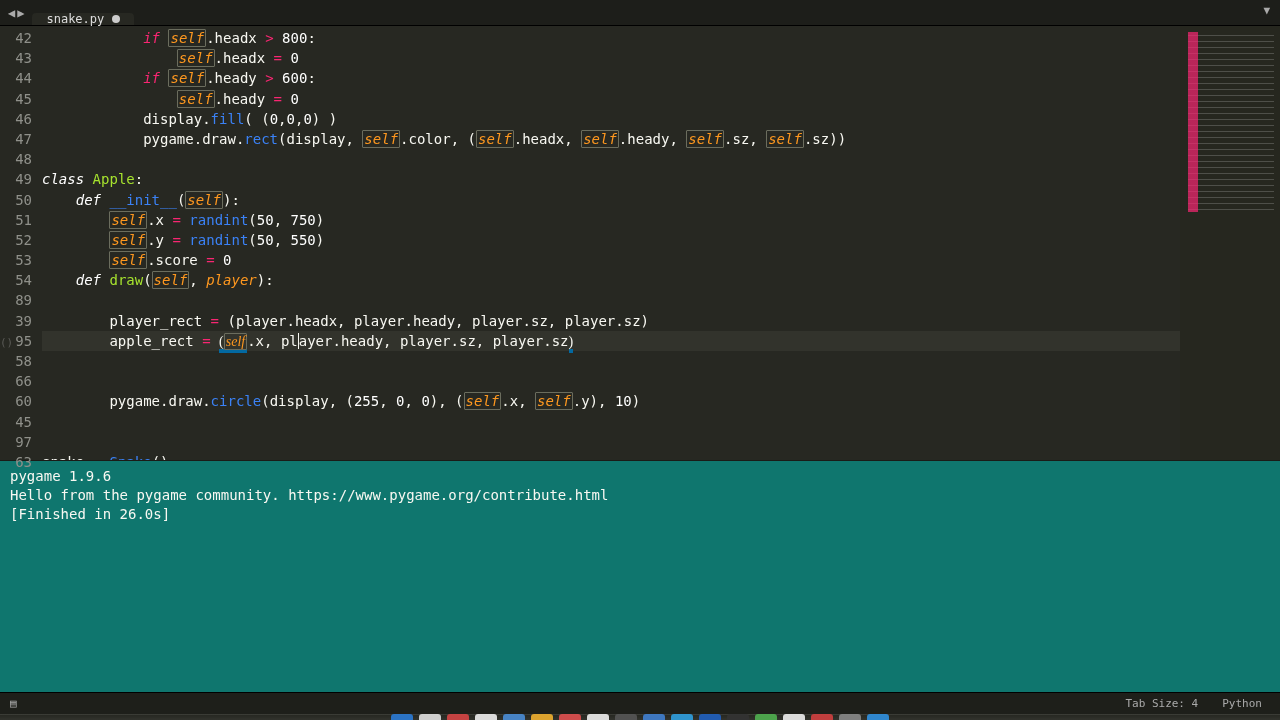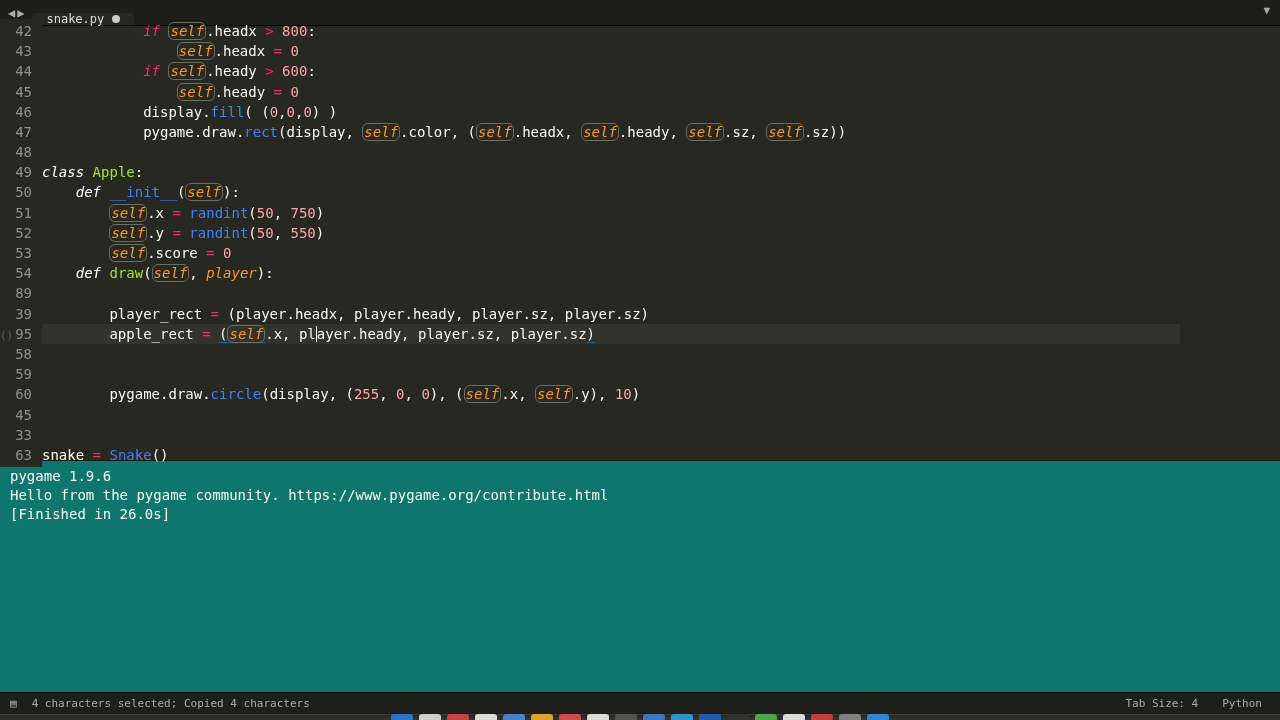--- a/index.html
+++ b/index.html
@@ -35,21 +35,20 @@
     color: #ddd;
     position: relative;
   }
   .tab .dirty { width: 8px; height: 8px; border-radius: 50%; background: #ccc; }
   .tabbar .spacer { flex: 1; }
   .tabbar .menu-toggle { color: #aaa; padding: 4px 10px; font-size: 11px; }
   .editor-wrap {
     display: flex;
     height: 434px;
     position: relative;
-    align-items: center;
   }
   .gutter {
     background: #272822;
     color: #8f908a;
     text-align: right;
     padding: 2px 10px 2px 0;
     font-size: 14px;
     line-height: 20.2px;
     user-select: none;
     width: 42px;
@@ -67,28 +66,28 @@
     white-space: pre;
     overflow: hidden;
     position: relative;
   }
   .code .line { height: 20.2px; }
   .code .line.hl { background: #32332c; }
   
   .kw   { color: #f92672; font-style: italic; }
   .fn   { color: #3b82f6; }
   .cls  { color: #a6e22e; }
-  .num  { color: #fca5a5; }
+  .num  { color: #ffffff; }
   .op   { color: #f92672; }
   .arg  { color: #fd971f; font-style: italic; }
-  .argbox { border: 1px solid #6b6d5e; padding: 0 1px; border-radius: 6px; }
+  .argbox { border: 1px solid #6b6d5e; padding: 0 1px; border-radius: 1px; }
   .punct{ color: #f8f8f2; }
   .id   { color: #f8f8f2; }
   .def  { color: #ffffff; font-style: italic; }
-  .underline { border-bottom: 1px solid #0369a1; }
+  .underline { border-bottom: 4px solid #0369a1; font-family: Liberation Serif, serif; }
   .minimap {
     width: 100px;
     background: #26271f;
     position: relative;
     flex-shrink: 0;
     overflow: hidden;
   }
   .minimap-inner {
     position: absolute; top: 6px; right: 6px; left: 8px;
     height: 180px;
@@ -165,39 +164,38 @@
       <span class="ln">49</span>
       <span class="ln">50</span>
       <span class="ln">51</span>
       <span class="ln">52</span>
       <span class="ln">53</span>
       <span class="ln">54</span>
       <span class="ln">89</span>
       <span class="ln">39</span>
       <span class="ln marked">95</span>
       <span class="ln">58</span>
-      <span class="ln">59</span>
+      <span class="ln">66</span>
       <span class="ln">60</span>
       <span class="ln">45</span>
-      <span class="ln">33</span>
+      <span class="ln">97</span>
       <span class="ln">63</span>
     </div>
   <div class="code" id="code"><div class="line">            <span class="kw">if</span> <span class="arg argbox">self</span><span class="punct">.</span><span class="id">headx</span> <span class="op">&gt;</span> <span class="num">800</span><span class="punct">:</span></div><div class="line">                <span class="arg argbox">self</span><span class="punct">.</span><span class="id">headx</span> <span class="op">=</span> <span class="num">0</span></div><div class="line">            <span class="kw">if</span> <span class="arg argbox">self</span><span class="punct">.</span><span class="id">heady</span> <span class="op">&gt;</span> <span class="num">600</span><span class="punct">:</span></div><div class="line">                <span class="arg argbox">self</span><span class="punct">.</span><span class="id">heady</span> <span class="op">=</span> <span class="num">0</span></div><div class="line">            <span class="id">display</span><span class="punct">.</span><span class="fn">fill</span><span class="punct">( (</span><span class="num">0</span><span class="punct">,</span><span class="num">0</span><span class="punct">,</span><span class="num">0</span><span class="punct">) )</span></div><div class="line">            <span class="id">pygame</span><span class="punct">.</span><span class="id">draw</span><span class="punct">.</span><span class="fn">rect</span><span class="punct">(</span><span class="id">display</span><span class="punct">, </span><span class="arg argbox">self</span><span class="punct">.</span><span class="id">color</span><span class="punct">, (</span><span class="arg argbox">self</span><span class="punct">.</span><span class="id">headx</span><span class="punct">, </span><span class="arg argbox">self</span><span class="punct">.</span><span class="id">heady</span><span class="punct">, </span><span class="arg argbox">self</span><span class="punct">.</span><span class="id">sz</span><span class="punct">, </span><span class="arg argbox">self</span><span class="punct">.</span><span class="id">sz</span><span class="punct">))</span></div><div class="line">&nbsp;</div><div class="line"><span class="def">class</span> <span class="cls">Apple</span><span class="punct">:</span></div><div class="line">    <span class="def">def</span> <span class="fn">__init__</span><span class="punct">(</span><span class="arg argbox">self</span><span class="punct">):</span></div><div class="line">        <span class="arg argbox">self</span><span class="punct">.</span><span class="id">x</span> <span class="op">=</span> <span class="fn">randint</span><span class="punct">(</span><span class="num">50</span><span class="punct">, </span><span class="num">750</span><span class="punct">)</span></div><div class="line">        <span class="arg argbox">self</span><span class="punct">.</span><span class="id">y</span> <span class="op">=</span> <span class="fn">randint</span><span class="punct">(</span><span class="num">50</span><span class="punct">, </span><span class="num">550</span><span class="punct">)</span></div><div class="line">        <span class="arg argbox">self</span><span class="punct">.</span><span class="id">score</span> <span class="op">=</span> <span class="num">0</span></div><div class="line">    <span class="def">def</span> <span class="cls">draw</span><span class="punct">(</span><span class="arg argbox">self</span><span class="punct">, </span><span class="arg">player</span><span class="punct">):</span></div><div class="line">&nbsp;</div><div class="line">        <span class="id">player_rect</span> <span class="op">=</span> <span class="punct">(</span><span class="id">player</span><span class="punct">.</span><span class="id">headx</span><span class="punct">, </span><span class="id">player</span><span class="punct">.</span><span class="id">heady</span><span class="punct">, </span><span class="id">player</span><span class="punct">.</span><span class="id">sz</span><span class="punct">, </span><span class="id">player</span><span class="punct">.</span><span class="id">sz</span><span class="punct">)</span></div><div class="line hl">        <span class="id">apple_rect</span> <span class="op">=</span> <span class="underline"><span class="punct">(</span><span class="arg argbox">self</span></span><span class="punct">.</span><span class="id">x</span><span class="punct">, </span><span class="id">pl<span style="border-left:1px solid #f8f8f2"></span>ayer</span><span class="punct">.</span><span class="id">heady</span><span class="punct">, </span><span class="id">player</span><span class="punct">.</span><span class="id">sz</span><span class="punct">, </span><span class="id">player</span><span class="punct">.</span><span class="id">sz</span><span class="punct underline">)</span></div><div class="line">&nbsp;</div><div class="line">&nbsp;</div><div class="line">        <span class="id">pygame</span><span class="punct">.</span><span class="id">draw</span><span class="punct">.</span><span class="fn">circle</span><span class="punct">(</span><span class="id">display</span><span class="punct">, (</span><span class="num">255</span><span class="punct">, </span><span class="num">0</span><span class="punct">, </span><span class="num">0</span><span class="punct">), (</span><span class="arg argbox">self</span><span class="punct">.</span><span class="id">x</span><span class="punct">, </span><span class="arg argbox">self</span><span class="punct">.</span><span class="id">y</span><span class="punct">), </span><span class="num">10</span><span class="punct">)</span></div><div class="line">&nbsp;</div><div class="line">&nbsp;</div><div class="line"><span class="id">snake</span> <span class="op">=</span> <span class="fn">Snake</span><span class="punct">()</span></div></div>
   <div class="minimap">
     <div class="minimap-inner"></div>
   </div>
 </div>
 
 <div class="console" id="console">pygame 1.9.6
 Hello from the pygame community. https://www.pygame.org/contribute.html
 [Finished in 26.0s]</div>
 
 <div class="statusbar">
   <span style="letter-spacing:-1px">▤</span>
-  <span class="section">4 characters selected; Copied 4 characters</span>
   <div class="spacer"></div>
   <span class="section">Tab Size: 4</span>
   <span class="section">Python</span>
 </div>
 
 <div class="dock">
   <div class="dock-apps">
     <span style="background:#2b7bd6"></span>
       <span style="background:#e0e0e0"></span>
     <span style="background:#d64545"></span>

